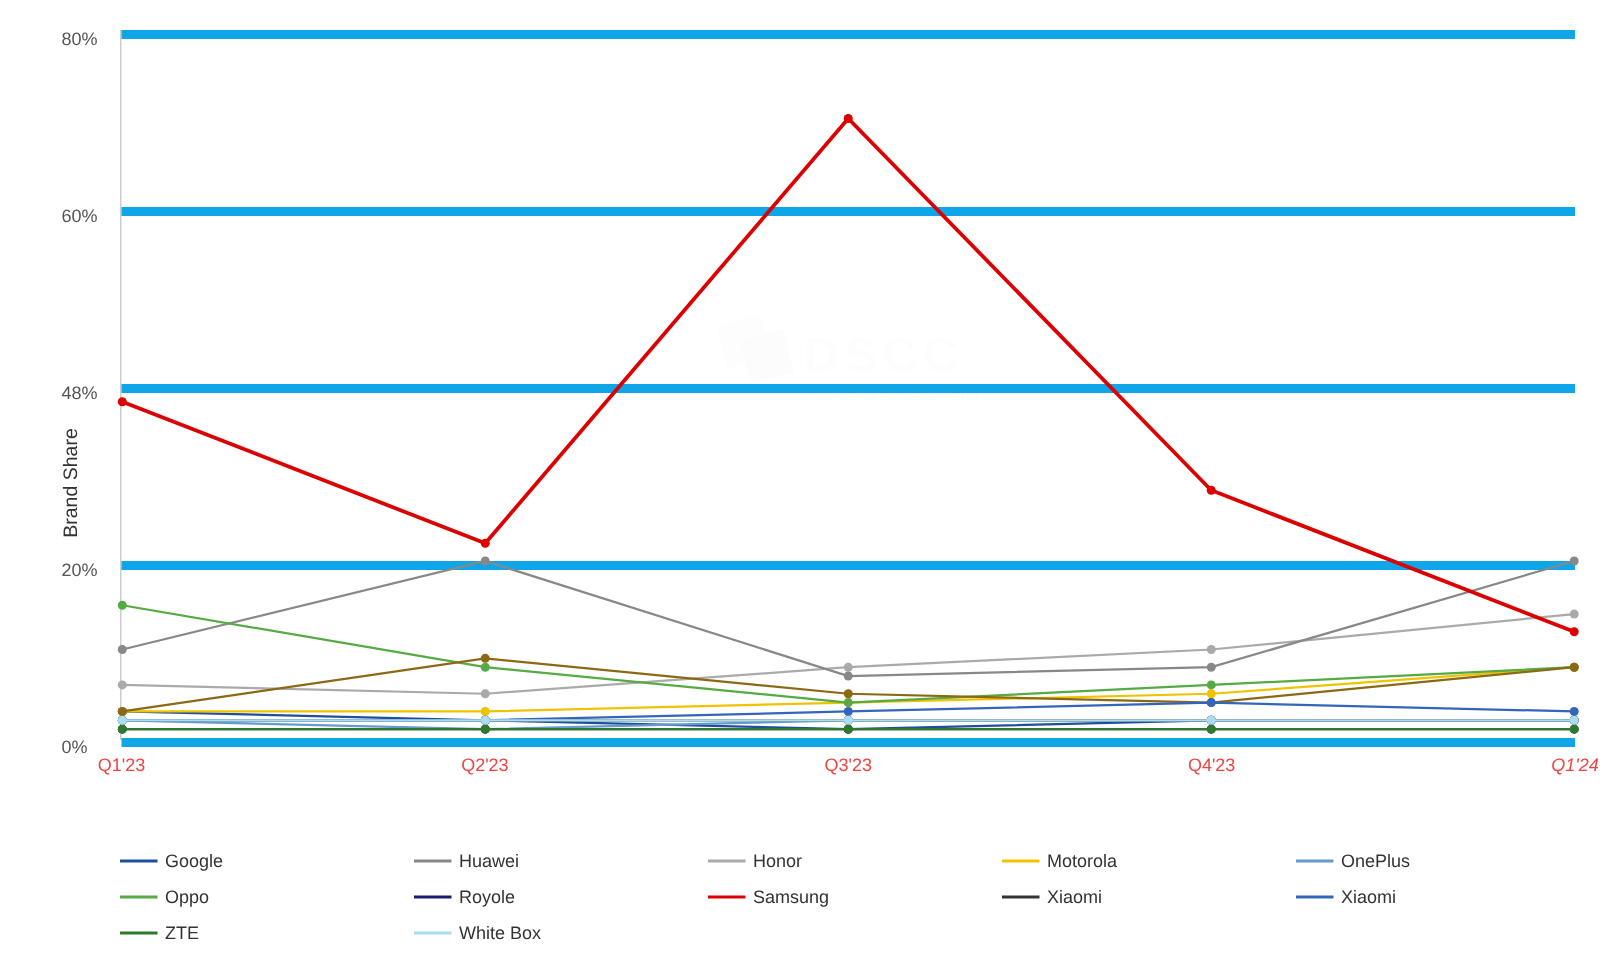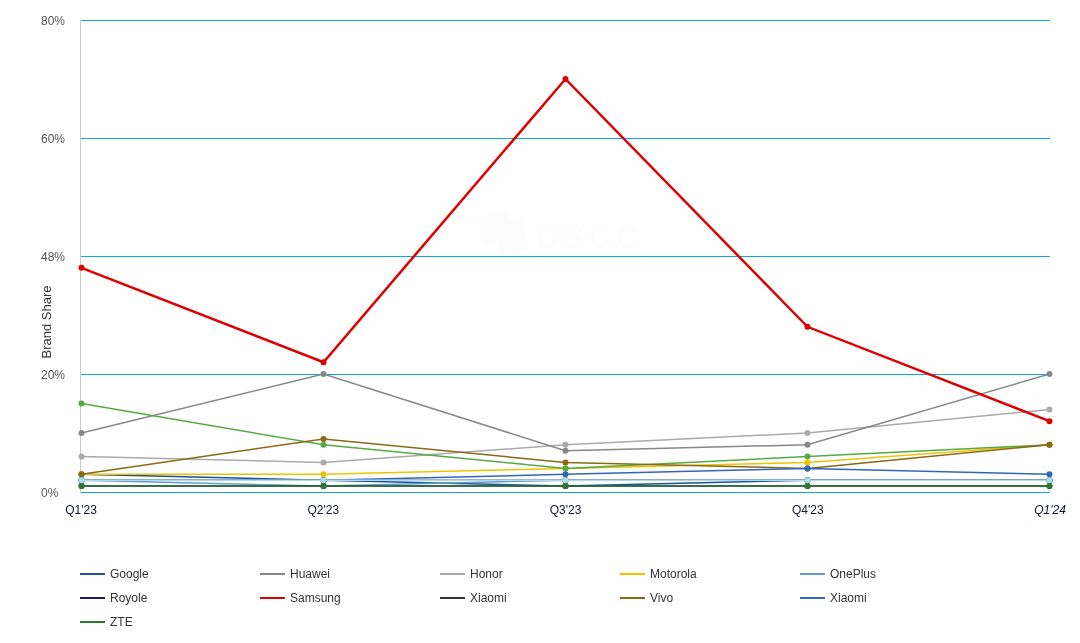--- a/index.html
+++ b/index.html
@@ -30,34 +30,34 @@
       position: relative;
       width: 100%;
       height: 100%;
       border-left: 1px solid #ccc;
       border-bottom: 1px solid #ccc;
     }
     .grid-line {
       position: absolute;
       left: 0;
       right: 0;
-      border-top: 1px solid #0ea5e9;
+      border-top: 6px solid #0ea5e9;
     }
     .y-label {
       position: absolute;
       left: -40px;
       font-size: 12px;
       color: #555;
       transform: translateY(-50%);
     }
     .x-label {
       position: absolute;
       bottom: -25px;
       font-size: 12px;
-      color: #0f172a;
+      color: #ef4444;
       transform: translateX(-50%);
     }
     svg.chart-svg {
       position: absolute;
       top: 0; left: 0;
       width: 100%; height: 100%;
       overflow: visible;
     }
     .watermark {
       position: absolute;
@@ -72,21 +72,21 @@
       pointer-events: none;
       user-select: none;
     }
     .legend {
       position: absolute;
       bottom: 10px;
       left: 80px;
       display: grid;
       grid-template-columns: repeat(5, 180px);
       grid-template-rows: repeat(3, 22px);
-      gap: 2px 0;
+      gap: 2px 16px;
       font-size: 12px;
       color: #333;
     }
     .legend-item {
       display: flex;
       align-items: center;
       gap: 5px;
     }
     .legend-line {
       width: 25px;
@@ -231,37 +231,41 @@
       </div>
       <div class="legend-item">
         <div class="legend-line" style="background-color: rgb(240, 195, 0);"></div>
         <span>Motorola</span>
       </div>
       <div class="legend-item">
         <div class="legend-line" style="background-color: rgb(102, 153, 204);"></div>
         <span>OnePlus</span>
       </div>
       <div class="legend-item">
+        <div class="legend-line" style="background-color: rgb(85, 170, 68);"></div>
+        <span>Oppo</span>
+      </div>
+      <div class="legend-item">
         <div class="legend-line" style="background-color: rgb(26, 26, 110);"></div>
         <span>Royole</span>
       </div>
       <div class="legend-item">
         <div class="legend-line" style="background-color: rgb(221, 0, 0);"></div>
         <span>Samsung</span>
       </div>
       <div class="legend-item">
         <div class="legend-line" style="background-color: rgb(51, 51, 51);"></div>
         <span>Xiaomi</span>
       </div>
       <div class="legend-item">
-        <div class="legend-line" style="background-color: rgb(139, 105, 20);"></div>
-        <span>Vivo</span>
-      </div>
-      <div class="legend-item">
         <div class="legend-line" style="background-color: rgb(51, 102, 187);"></div>
         <span>Xiaomi</span>
       </div>
       <div class="legend-item">
         <div class="legend-line" style="background-color: rgb(45, 122, 45);"></div>
         <span>ZTE</span>
       </div>
+      <div class="legend-item">
+        <div class="legend-line" style="background-color: rgb(170, 221, 238);"></div>
+        <span>White Box</span>
+      </div>
     </div>
 </div>
 
 </body></html>

